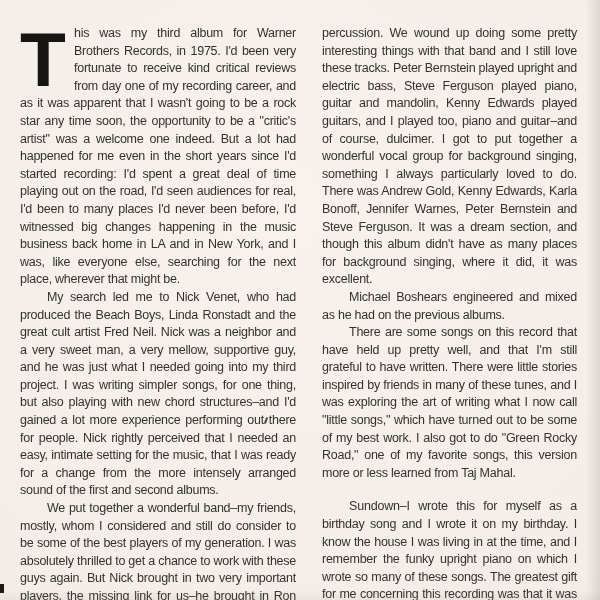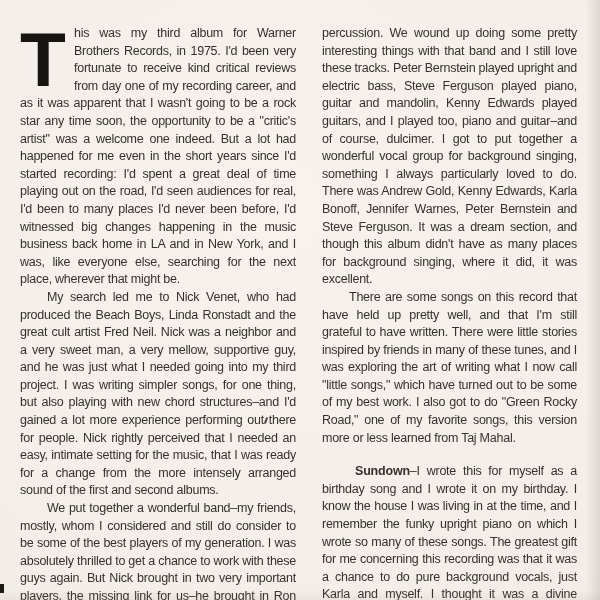--- a/index.html
+++ b/index.html
@@ -17,21 +17,21 @@
     letter-spacing: -0.25px;
     overflow: hidden;
     display: flex;
   }
   .col { text-align: justify; }
   .col-left  { width: 276px; margin-right: 26px; }
   .col-right { width: 255px; }
   .para { margin: 0; }
   .para.indent { text-indent: 27px; }
   .para.gap-before { margin-top: 16px; }
-  .para b { font-weight: 700; letter-spacing: -0.2px; margin-left: 6px; }
+  .para b { font-weight: 400; letter-spacing: -0.2px; }
   .dropcap {
     float: left;
     width: 45px;
     height: 68px;
     margin: 1px 9px 0 0;
     font-weight: 700;
     font-size: 76px;
     line-height: 68px;
     color: #171411;
     overflow: hidden;
@@ -63,20 +63,21 @@
   <div class="col col-left">
     <div class="para">
       <div class="dropcap">T</div><span>his was my third album for Warner Brothers Records, in 1975. I'd been very fortunate to receive kind critical reviews from day one of my recording career, and as it was apparent that I wasn't going to be a rock star any time soon, the opportunity to be a "critic's artist" was a welcome one indeed. But a lot had happened for me even in the short years since I'd started recording: I'd spent a great deal of time playing out on the road, I'd seen audiences for real, I'd been to many places I'd never been before, I'd witnessed big changes happening in the music business back home in LA and in New York, and I was, like everyone else, searching for the next place, wherever that might be.</span>
     </div>
     <p class="para indent"><span>My search led me to Nick Venet, who had produced the Beach Boys, Linda Ronstadt and the great cult artist Fred Neil. Nick was a neighbor and a very sweet man, a very mellow, supportive guy, and he was just what I needed going into my third project. I was writing simpler songs, for one thing, but also playing with new chord structures–and I'd gained a lot more experience performing out there for people. Nick rightly perceived that I needed an easy, intimate setting for the music, that I was ready for a change from the more intensely arranged sound of the first and second albums.</span></p>
     <p class="para indent"><span>We put together a wonderful band–my friends, mostly, whom I considered and still do consider to be some of the best players of my generation. I was absolutely thrilled to get a chance to work with these guys again. But Nick brought in two very important players, the missing link for us–he brought in Ron Tutt to play drums. Ron had done quite a few great albums, was Elvis Presley's drummer, and was perfect for us. He also brought in the legendary Emil Richards to play</span></p>
   </div>
 
   <div class="col col-right">
     <p class="para"><span>percussion. We wound up doing some pretty interesting things with that band and I still love these tracks. Peter Bernstein played upright and electric bass, Steve Ferguson played piano, guitar and mandolin, Kenny Edwards played guitars, and I played too, piano and guitar–and of course, dulcimer. I got to put together a wonderful vocal group for background singing, something I always particularly loved to do. There was Andrew Gold, Kenny Edwards, Karla Bonoff, Jennifer Warnes, Peter Bernstein and Steve Ferguson. It was a dream section, and though this album didn't have as many places for background singing, where it did, it was excellent.</span></p>
+    <p class="para indent"><span>Michael Boshears engineered and mixed as he had on the previous albums.</span></p>
     <p class="para indent"><span>There are some songs on this record that have held up pretty well, and that I'm still grateful to have written. There were little stories inspired by friends in many of these tunes, and I was exploring the art of writing what I now call "little songs," which have turned out to be some of my best work. I also got to do "Green Rocky Road," one of my favorite songs, this version more or less learned from Taj Mahal.</span></p>
     <p class="para indent gap-before"><b>Sundown</b><span>–I wrote this for myself as a birthday song and I wrote it on my birthday. I know the house I was living in at the time, and I remember the funky upright piano on which I wrote so many of these songs. The greatest gift for me concerning this recording was that it was a chance to do pure background vocals, just Karla and myself. I thought it was a divine sound and had wanted to do something with us alone, to explore our blend, which was and is still pretty amazing.</span></p>
 
   </div>
 
   <div class="mark-bottom-left"></div>
   <div class="mark-pen"></div>
   <div class="edge-right"></div>
   <div class="edge-bottom"></div>
 </div>

